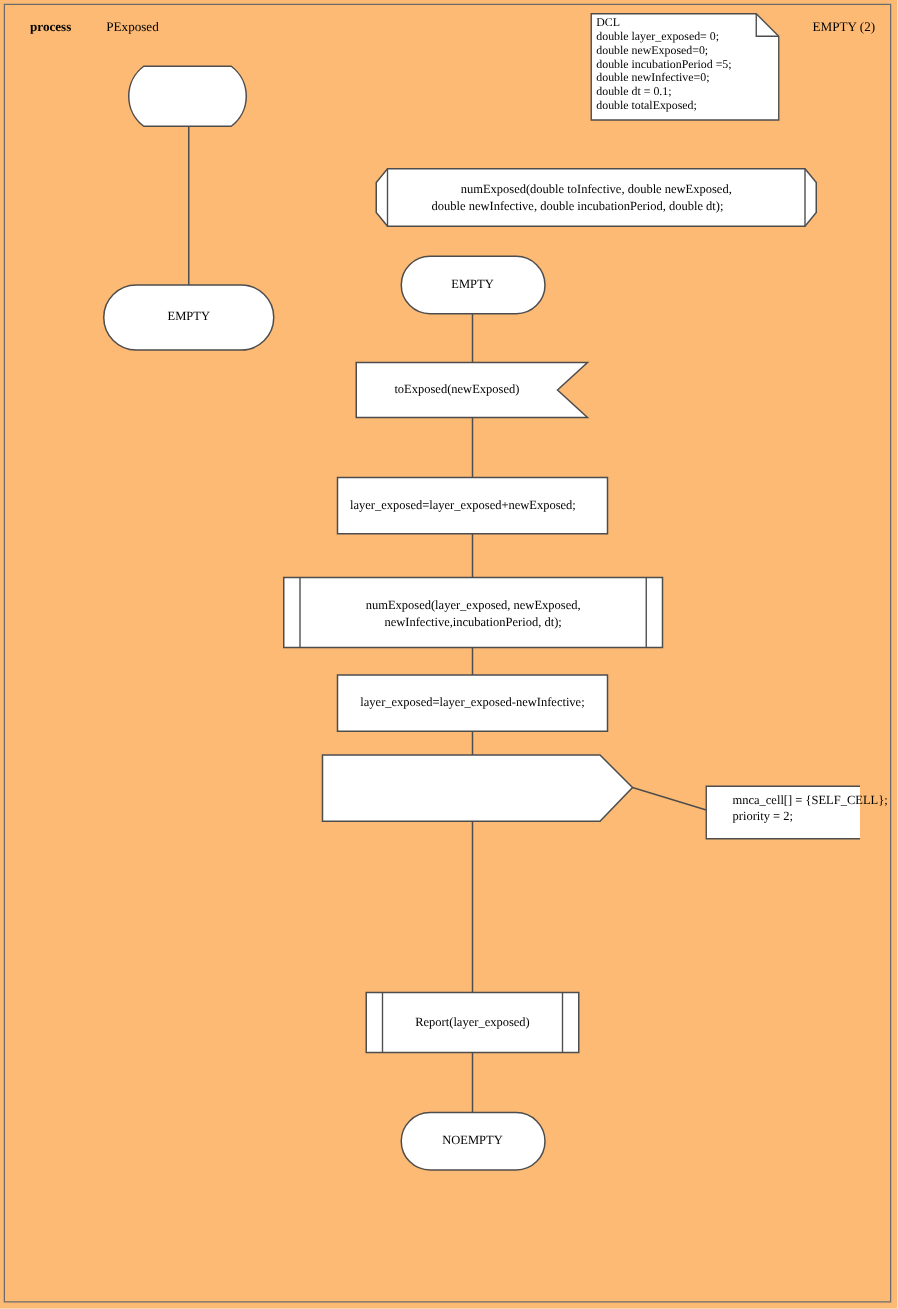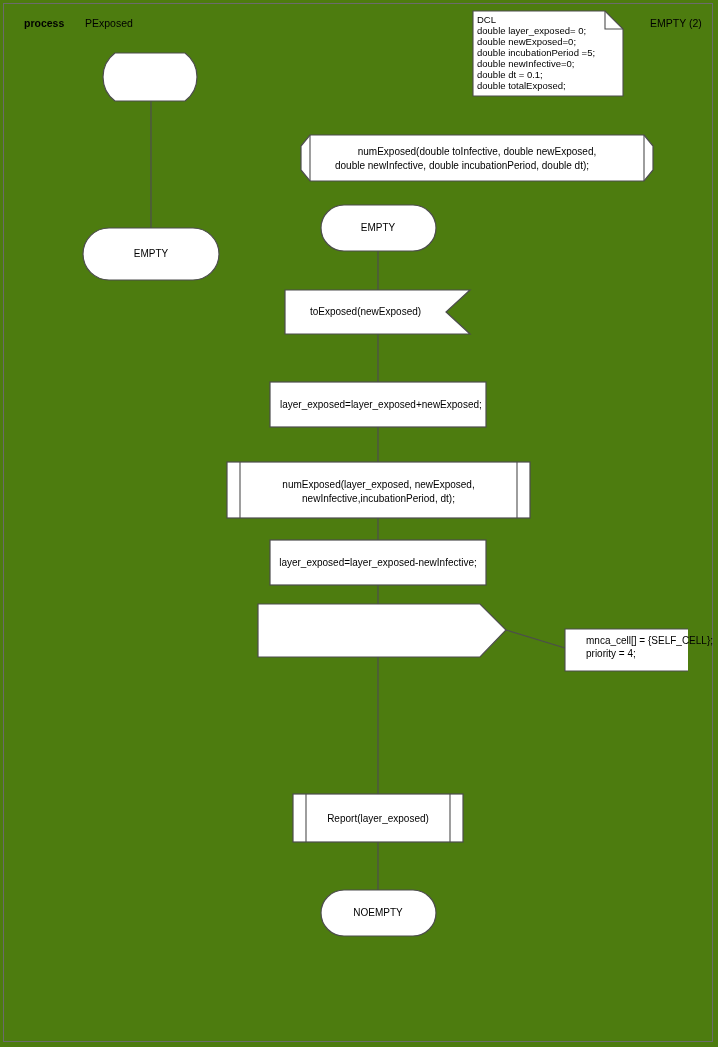--- a/index.html
+++ b/index.html
@@ -4,22 +4,22 @@
 <style>
   html, body {
     margin: 0;
     padding: 0;
     background: #ffffff;
   }
   #page {
     position: relative;
     width: 718px;
     height: 1047px;
-    background: #4d7c0f;
-    font-family: Liberation Sans, sans-serif;
+    background: #fdba74;
+    font-family: Liberation Serif, serif;
     overflow: hidden;
   }
   #page-border {
     position: absolute;
     left: 3px;
     top: 3px;
     width: 710px;
     height: 1039px;
     border: 1px solid #6b6b6b;
     box-sizing: border-box;
@@ -156,19 +156,19 @@
 
   <div class="ctext" style="left:280px; top:398px; width:176px;">layer_exposed=layer_exposed+newExposed;</div>
 
   <div class="ctext" style="left:240px; top:492px; width:277px;">newInfective,incubationPeriod, dt);</div>
   <div class="ctext" style="left:240px; top:478px; width:277px;">numExposed(layer_exposed, newExposed,</div>
 
   <div class="ctext" style="left:270px; top:556px; width:216px;">layer_exposed=layer_exposed-newInfective;</div>
 
 
   <div class="mtext-c" style="left:570px; top:634px;">mnca_cell[] = {SELF_CELL};</div>
-  <div class="mtext-c" style="left:570px; top:647px;">priority = 4;</div>
+  <div class="mtext-c" style="left:570px; top:647px;">priority = 2;</div>
 
   <div class="ctext" style="left:306px; top:812px; width:144px;">Report(layer_exposed)</div>
 
   <div class="ctext" style="left:328px; top:906px; width:100px;">NOEMPTY</div>
 
 </div>
 
 </body></html>

